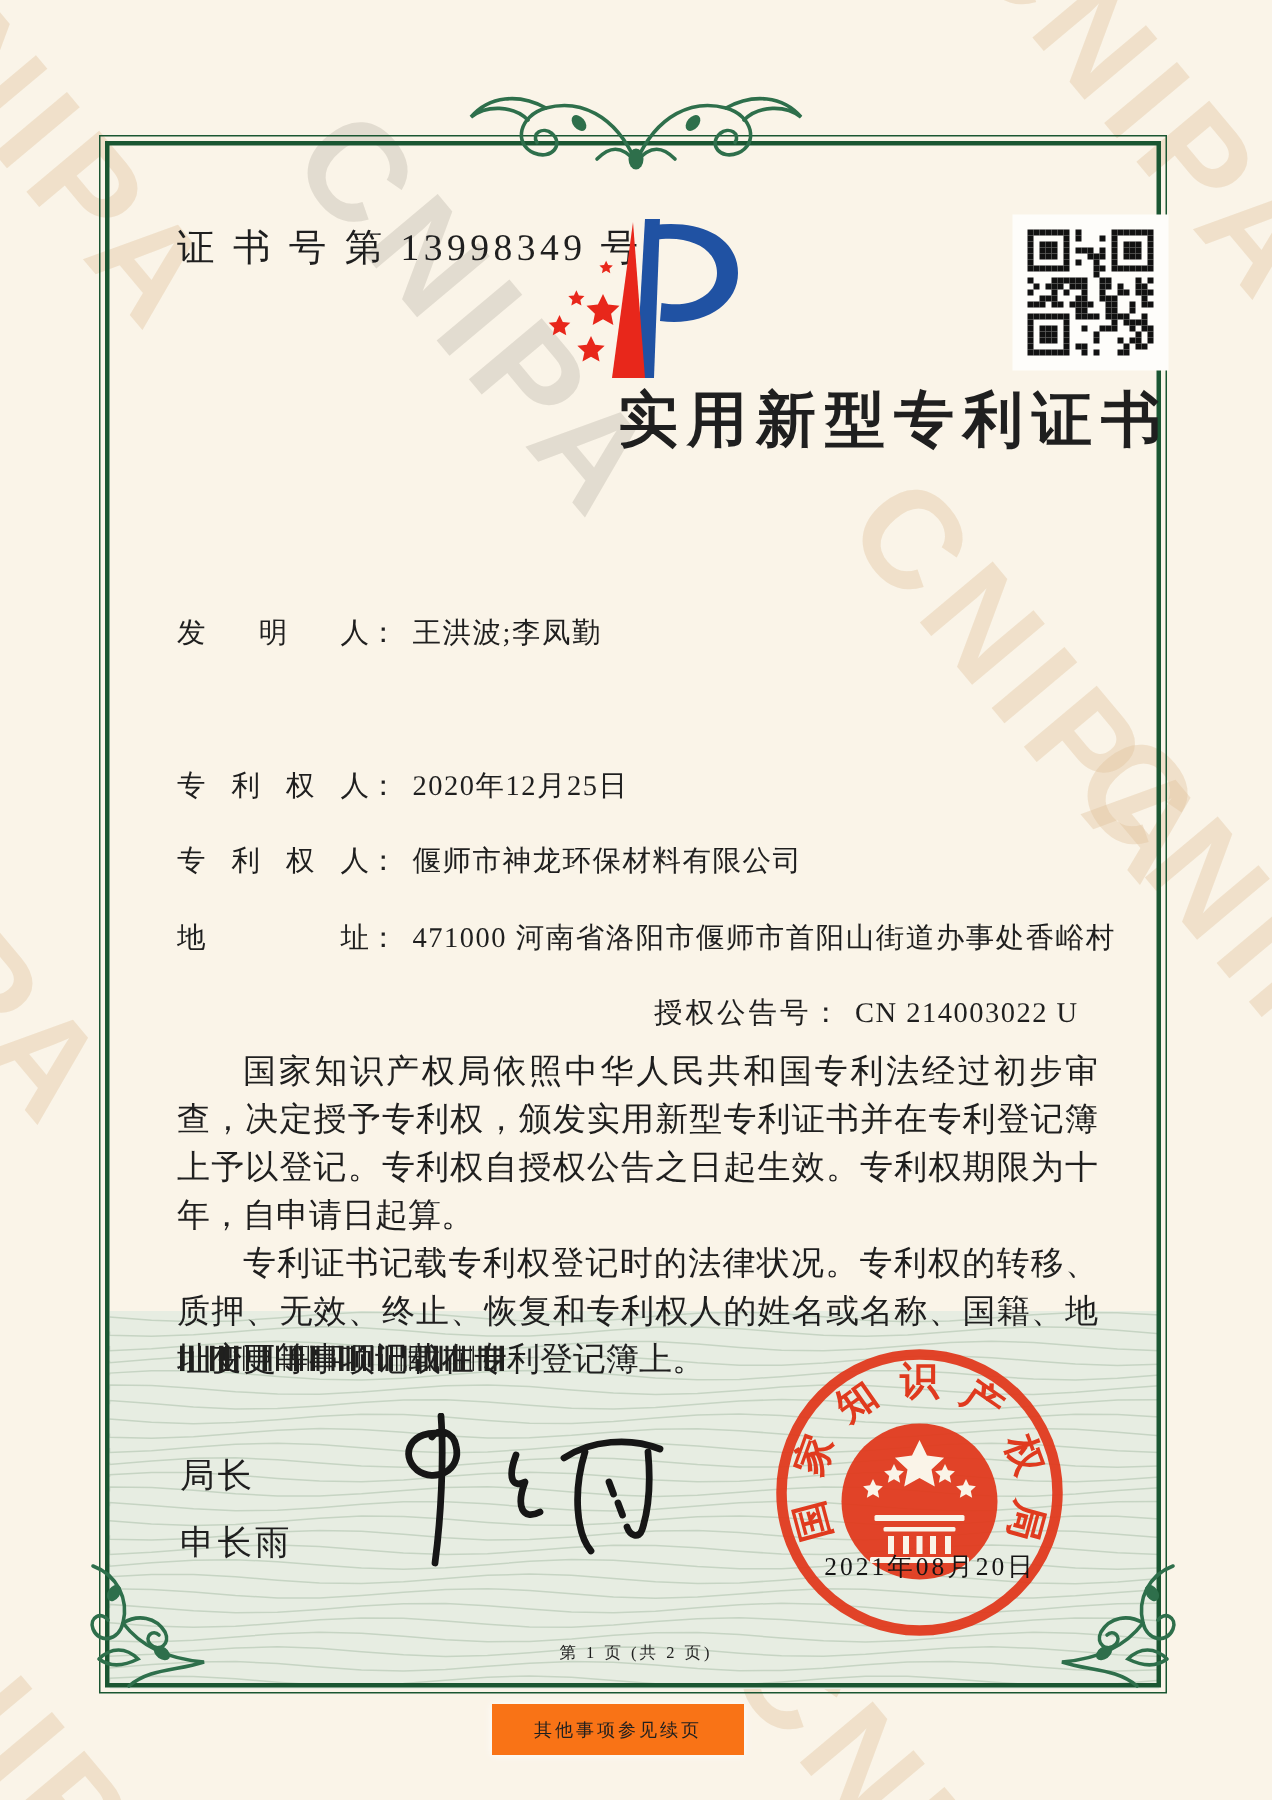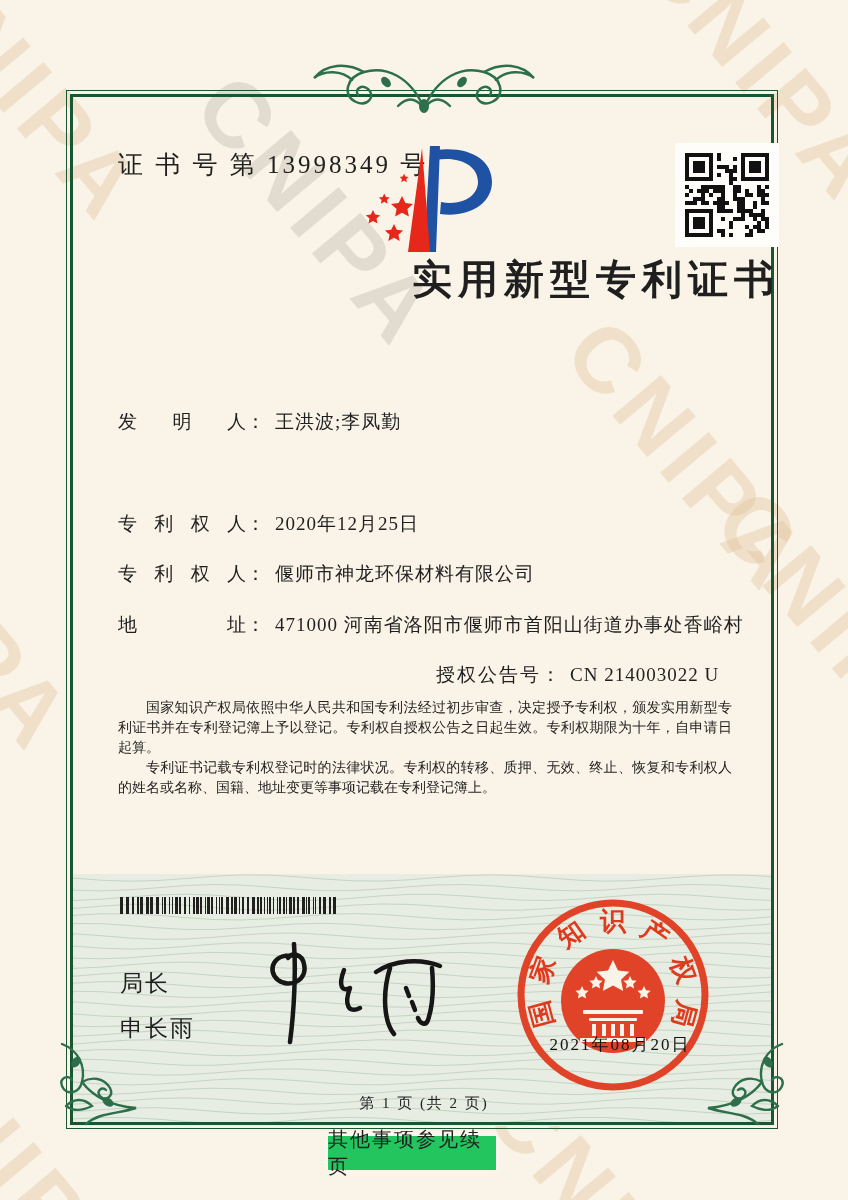--- a/index.html
+++ b/index.html
@@ -38,45 +38,45 @@
   }
   
   .field-row{position:absolute; left:118px; z-index:5; font-size:19px; white-space:nowrap;}
   .flabel-text{display:inline-block; width:128px; text-align:justify; text-align-last:justify; letter-spacing:0;}
   .fcolon{margin-right:10px;}
   .fvalue{letter-spacing:1px;}
   .field-right{position:absolute; left:318px; top:0;}
   
   .body-text{
     position:absolute; left:118px; top:698px; width:614px; z-index:5;
-    font-size:14px; line-height:20px; text-align:justify;
+    font-size:22px; line-height:32px; text-align:justify;
   }
   .body-text p{margin:0; text-indent:2em;}
   
   .barcode{position:absolute; left:120px; top:897px; z-index:5;}
   .officer{position:absolute; left:120px; top:968px; z-index:5; font-size:23px; letter-spacing:2px;}
   .officer div{margin-bottom:14px;}
   .signature{position:absolute; left:248px; top:942px; z-index:5;}
   .seal{position:absolute; left:516px; top:898px; width:194px; height:194px; z-index:6;}
   .seal-char{
     position:absolute; font-size:26px; font-weight:bold; color:#e03a1e;
     transform:translate(-50%,-50%); z-index:7; font-family:"Liberation Serif","DejaVu Serif",serif;
   }
   .seal-date{
     position:absolute; left:505px; top:1033px; width:230px; z-index:7;
     text-align:center; font-size:17px; letter-spacing:2px; color:#141414;
   }
   .page-info{
     position:absolute; left:0; top:1094px; width:848px; z-index:5;
-    text-align:center; font-size:15px; letter-spacing:2px;
+    text-align:center; font-size:11px; letter-spacing:2px;
   }
   .continuation{
     position:absolute; left:328px; top:1136px; width:168px; height:34px; z-index:5;
-    background:#22c55e; display:flex; align-items:center; justify-content:center;
-    font-size:20px; letter-spacing:2px; box-shadow:0 0 6px rgba(255,255,255,0.9);
+    background:#f97316; display:flex; align-items:center; justify-content:center;
+    font-size:12px; letter-spacing:2px; box-shadow:0 0 6px rgba(255,255,255,0.9);
   }
 </style>
 </head>
 <body>
 
 <div class="page">
 
   <div class="wm" style="left:-40px;top:-70px;">CNIPA</div>
   <div class="wm gray" style="left:255px;top:55px;">CNIPA</div>
   <div class="wm" style="left:700px;top:-90px;">CNIPA</div>

